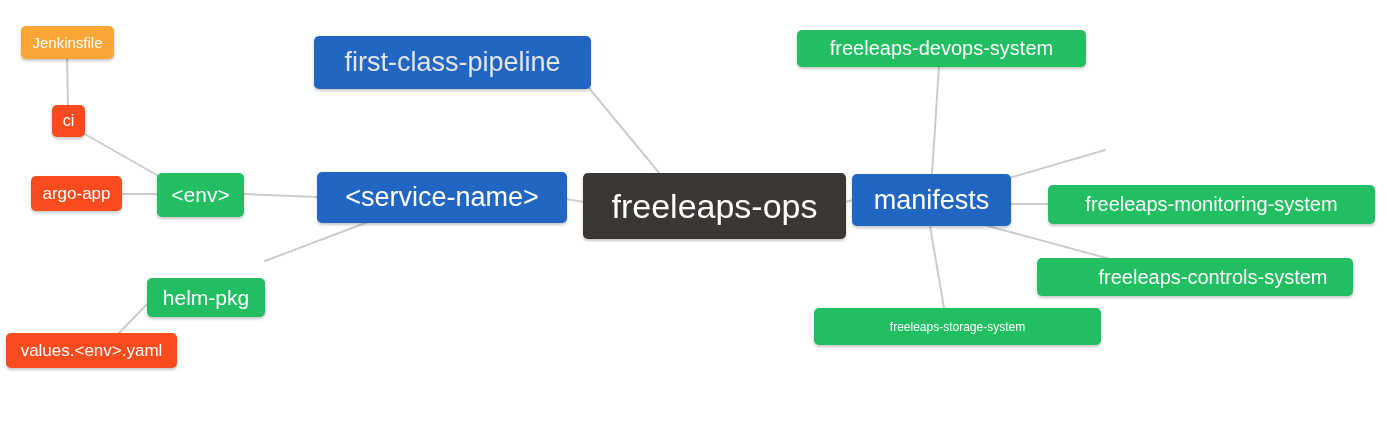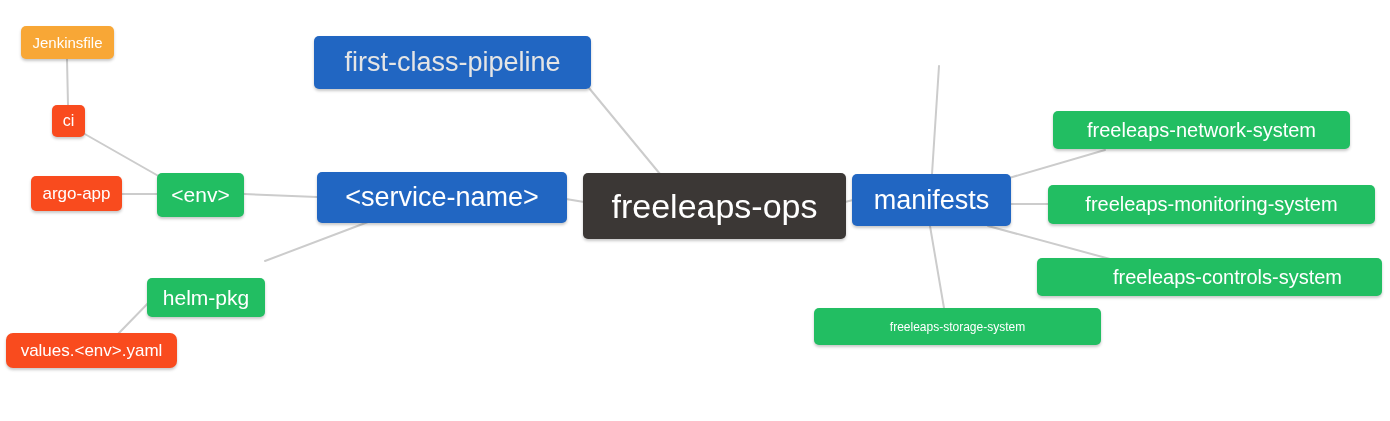--- a/index.html
+++ b/index.html
@@ -67,40 +67,40 @@
     </div>
     <div class="node" style="left: 31px; top: 176px; width: 91px; height: 35px; font-size: 17px; background: rgb(249, 75, 30); color: rgb(255, 255, 255);">
       <span>argo-app</span>
     </div>
     <div class="node" style="left: 157px; top: 173px; width: 87px; height: 44px; font-size: 21px; background: rgb(34, 190, 98); color: rgb(255, 255, 255);">
       <span>&lt;env&gt;</span>
     </div>
     <div class="node" style="left: 147px; top: 257px; width: 118px; height: 39px; font-size: 21px; background: rgb(34, 190, 98); color: rgb(255, 255, 255); margin-top: 21px;">
       <span>helm-pkg</span>
     </div>
-    <div class="node" style="left: 6px; top: 333px; width: 171px; height: 35px; font-size: 17px; background: rgb(249, 75, 30); color: rgb(255, 255, 255); border-radius: 7px;">
+    <div class="node" style="left: 6px; top: 333px; width: 171px; height: 35px; font-size: 17px; background: rgb(249, 75, 30); color: rgb(255, 255, 255);">
       <span>values.&lt;env&gt;.yaml</span>
     </div>
     <div class="node" style="left: 314px; top: 36px; width: 277px; height: 53px; font-size: 27px; background: rgb(33, 102, 194); color: #e5e5e5;">
       <span>first-class-pipeline</span>
     </div>
     <div class="node" style="left: 317px; top: 172px; width: 250px; height: 51px; font-size: 27px; background: rgb(33, 102, 194); color: rgb(255, 255, 255);">
       <span>&lt;service-name&gt;</span>
     </div>
     <div class="node" style="left: 583px; top: 173px; width: 263px; height: 66px; font-size: 34px; background: rgb(59, 55, 53); color: rgb(255, 255, 255);">
       <span>freeleaps-ops</span>
     </div>
     <div class="node" style="left: 852px; top: 174px; width: 159px; height: 52px; font-size: 27px; background: rgb(33, 102, 194); color: rgb(255, 255, 255);">
       <span>manifests</span>
     </div>
-    <div class="node" style="left: 1053px; top: 111px; width: 297px; height: 38px; font-size: 20px; background: rgb(34, 190, 98); color: rgb(255, 255, 255);">
-      <span>freeleaps-network-system</span>
+    <div class="node" style="left: 797px; top: 30px; width: 289px; height: 37px; font-size: 20px; background: rgb(34, 190, 98); color: rgb(255, 255, 255);">
+      <span>freeleaps-devops-system</span>
     </div>
     <div class="node" style="left: 1048px; top: 185px; width: 327px; height: 39px; font-size: 20px; background: rgb(34, 190, 98); color: rgb(255, 255, 255);">
       <span>freeleaps-monitoring-system</span>
     </div>
-    <div class="node" style="left: 1037px; top: 258px; width: 345px; height: 38px; font-size: 20px; background: rgb(34, 190, 98); color: rgb(255, 255, 255); padding-left: 36px;">
+    <div class="node" style="left: 1037px; top: 258px; width: 316px; height: 38px; font-size: 20px; background: rgb(34, 190, 98); color: rgb(255, 255, 255); padding-left: 36px;">
       <span>freeleaps-controls-system</span>
     </div>
     <div class="node" style="left: 814px; top: 308px; width: 287px; height: 37px; font-size: 12px; background: rgb(34, 190, 98); color: rgb(255, 255, 255);">
       <span>freeleaps-storage-system</span>
     </div>
   </div>
 
 </body></html>

